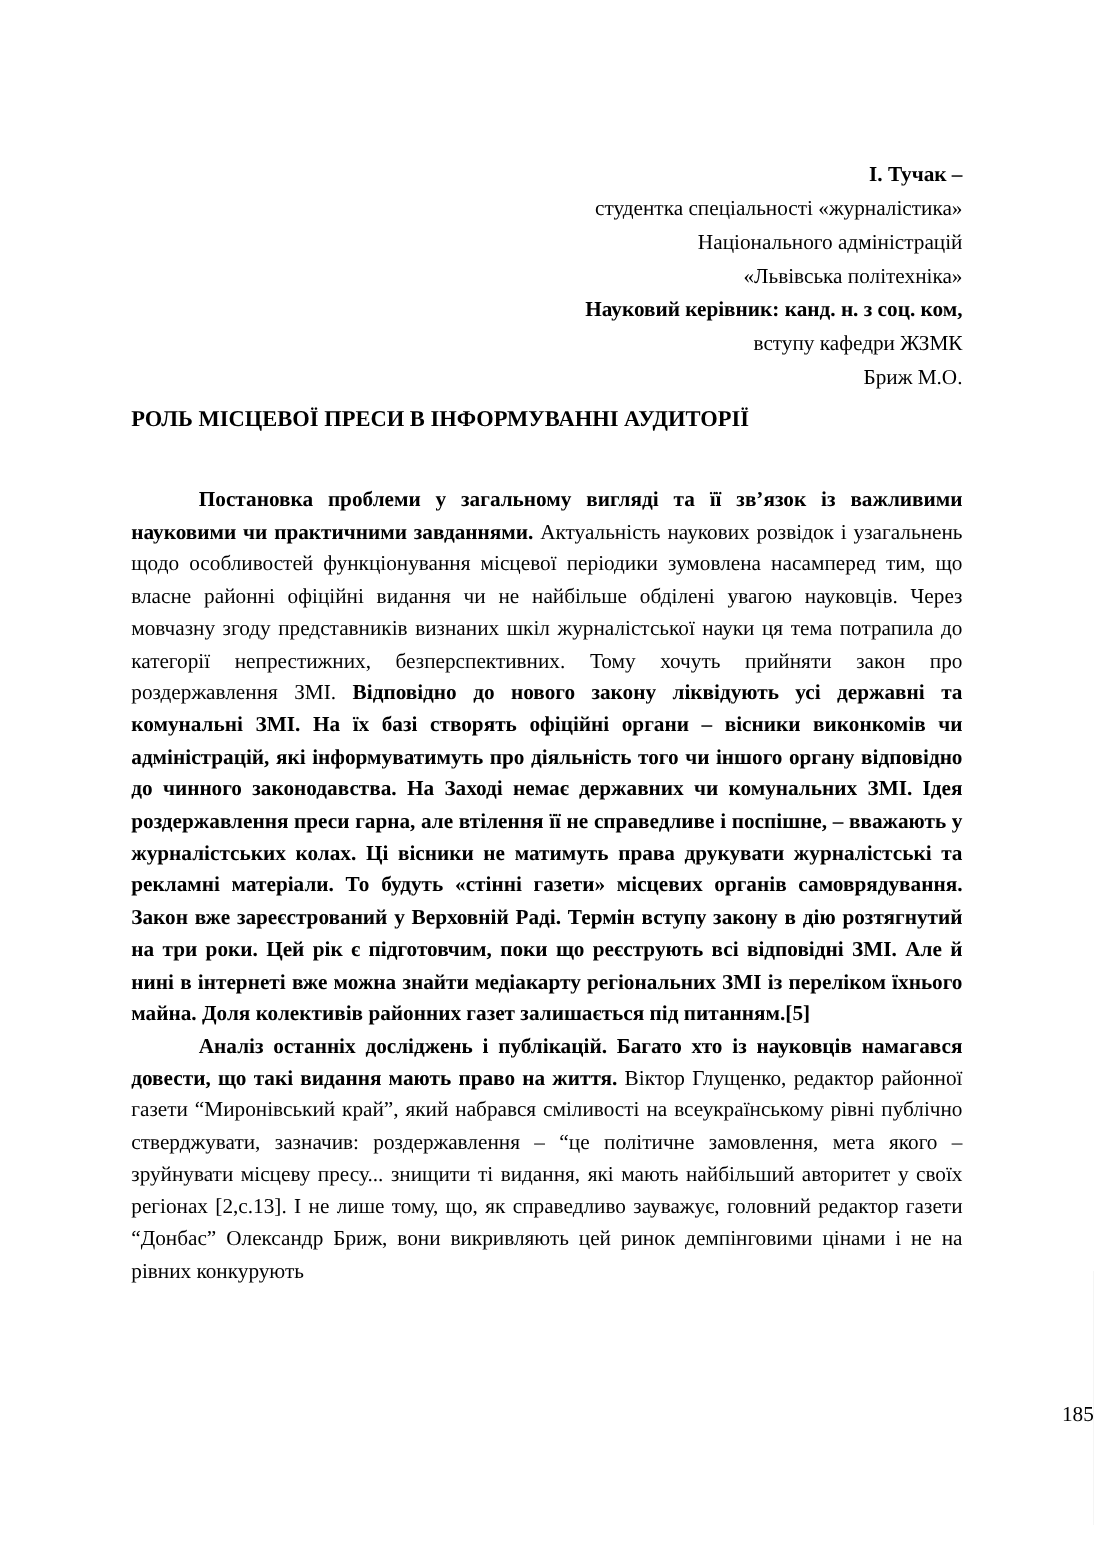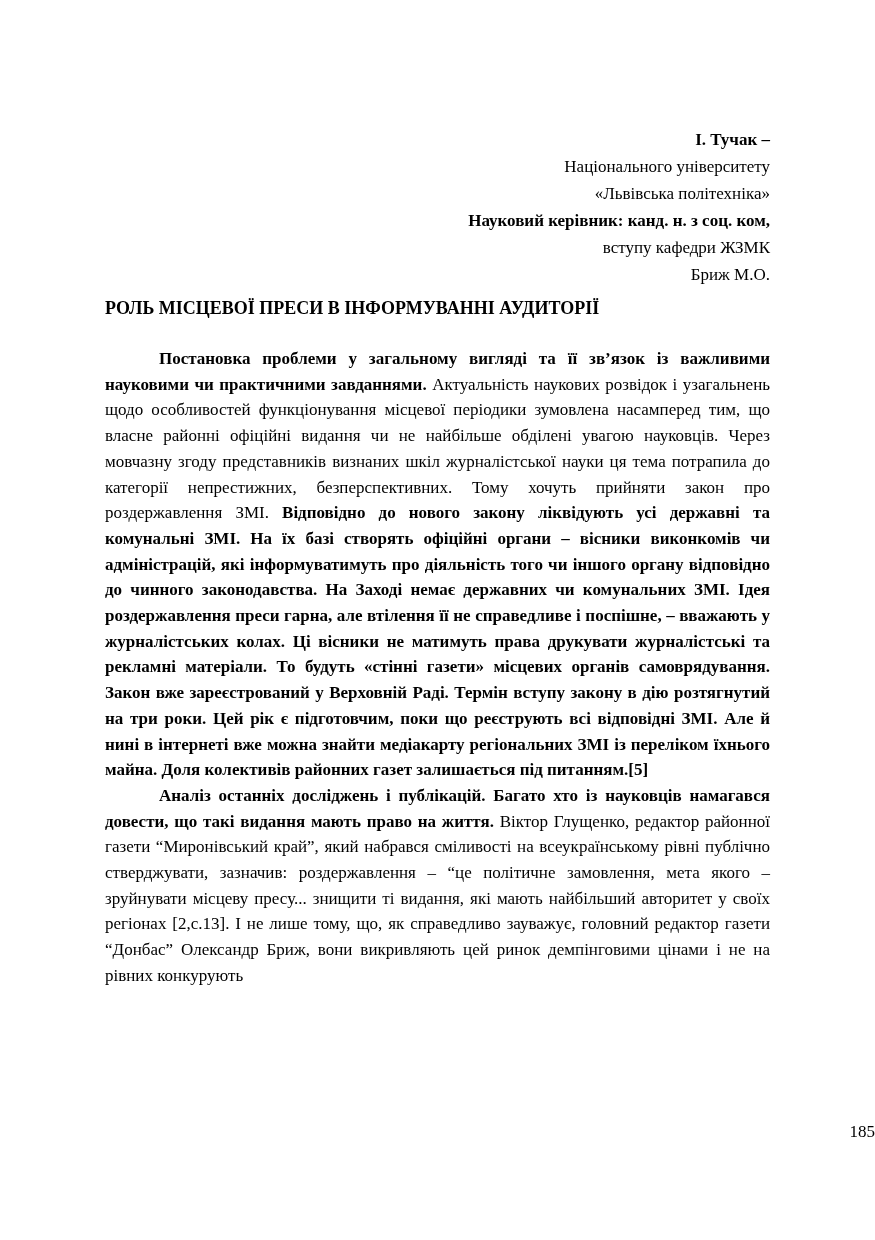--- a/index.html
+++ b/index.html
@@ -43,41 +43,42 @@
     font-weight: bold;
   }
   .para {
     margin: 0;
     text-align: justify;
     font-size: 17px;
     line-height: 25.7px;
     text-indent: 54px;
   }
   .para.first {
-    margin-top: 24px;
+    margin-top: 38px;
   }
   .page-number {
     position: absolute;
     left: 0;
     right: 0;
     bottom: 98px;
     text-align: right;
     font-size: 17px;
     line-height: 20px;
   }
 </style>
 </head>
 <body>
 
 <div class="page">
   <div class="content">
 
     <div class="author-block">
       <div class="author-line bold">І. Тучак –</div>
-      <div class="author-line">Національного університету</div>
+      <div class="author-line">студентка спеціальності «журналістика»</div>
+      <div class="author-line">Національного адміністрацій</div>
       <div class="author-line">«Львівська політехніка»</div>
       <div class="author-line bold">Науковий керівник: канд. н. з соц. ком,</div>
       <div class="author-line">вступу кафедри ЖЗМК</div>
       <div class="author-line">Бриж М.О.</div>
     </div>
 
     <h1 class="title">РОЛЬ МІСЦЕВОЇ ПРЕСИ В ІНФОРМУВАННІ АУДИТОРІЇ</h1>
 
     <p class="para first"><span class="bold">Постановка проблеми у загальному вигляді та її зв’язок із важливими науковими чи практичними завданнями. </span><span>Актуальність наукових розвідок і узагальнень щодо особливостей функціонування місцевої періодики зумовлена насамперед тим, що власне районні офіційні видання чи не найбільше обділені увагою науковців. Через мовчазну згоду представників визнаних шкіл журналістської науки ця тема потрапила до категорії непрестижних, безперспективних. Тому хочуть прийняти закон про роздержавлення ЗМІ. </span><span class="bold">Відповідно до нового закону ліквідують усі державні та комунальні ЗМІ. На їх базі створять офіційні органи – вісники виконкомів чи адміністрацій, які інформуватимуть про діяльність того чи іншого органу відповідно до чинного законодавства. На Заході немає державних чи комунальних ЗМІ. Ідея роздержавлення преси гарна, але втілення її не справедливе і поспішне, – вважають у журналістських колах. Ці вісники не матимуть права друкувати журналістські та рекламні матеріали. То будуть «стінні газети» місцевих органів самоврядування. Закон вже зареєстрований у Верховній Раді. Термін вступу закону в дію розтягнутий на три роки. Цей рік є підготовчим, поки що реєструють всі відповідні ЗМІ. Але й нині в інтернеті вже можна знайти медіакарту регіональних ЗМІ із переліком їхнього майна. Доля колективів районних газет залишається під питанням.[5]</span></p>
 

